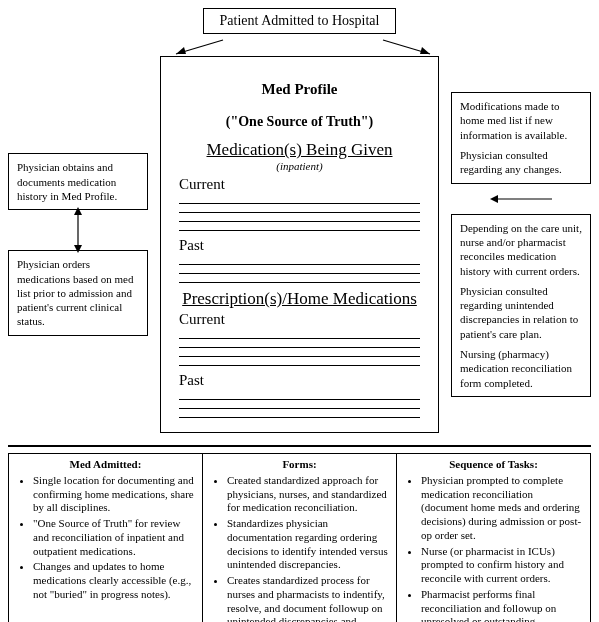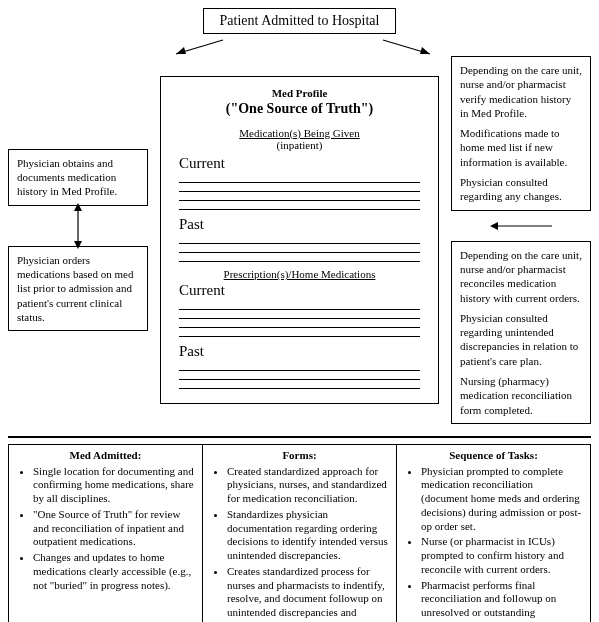--- a/index.html
+++ b/index.html
@@ -51,35 +51,36 @@
   }
   .box p { margin: 0 0 6px 0; }
   .box p:last-child { margin-bottom: 0; }
   .vspace { height: 40px; display:flex; align-items:center; justify-content:center; }
   .center-panel {
     border: 1px solid #000;
     padding: 8px 18px;
     text-align: center;
   }
   .center-title {
-    font-size: 11px;
+    font-size: 15px;
     font-weight: bold;
-    margin: 2px 0;
+    margin: 16px 0;
   }
   .center-sub {
     font-size: 14px;
     font-weight: bold;
     margin: 0 0 10px 0;
   }
   .sect-head {
     text-decoration: underline;
-    font-size: 11px;
+    font-size: 17px;
     margin-top: 6px;
   }
   .sect-sub {
+    font-style: italic;
     font-size: 11px;
     margin-bottom: 4px;
   }
   .lbl {
     text-align: left;
     font-size: 15px;
     margin-top: 2px;
   }
   .lines {
     margin: 2px 0 6px 0;
@@ -188,21 +189,20 @@
       <div class="lines">
         <div class="line"></div>
           <div class="line"></div>
           <div class="line"></div>
       </div>
     </div>
   </div>
 
   <div class="col-right">
     <div class="box">
-      <p>Depending on the care unit, nurse and/or pharmacist verify medication history in Med Profile.</p>
       <p>Modifications made to home med list if new information is available.</p>
       <p>Physician consulted regarding any changes.</p>
     </div>
     <div class="arrow-h">
       <svg width="70" height="16">
         <line x1="66" y1="8" x2="8" y2="8" stroke="#000" stroke-width="1.2"></line>
         <polygon points="4,8 12,4 12,12" fill="#000"></polygon>
       </svg>
     </div>
     <div class="box">

